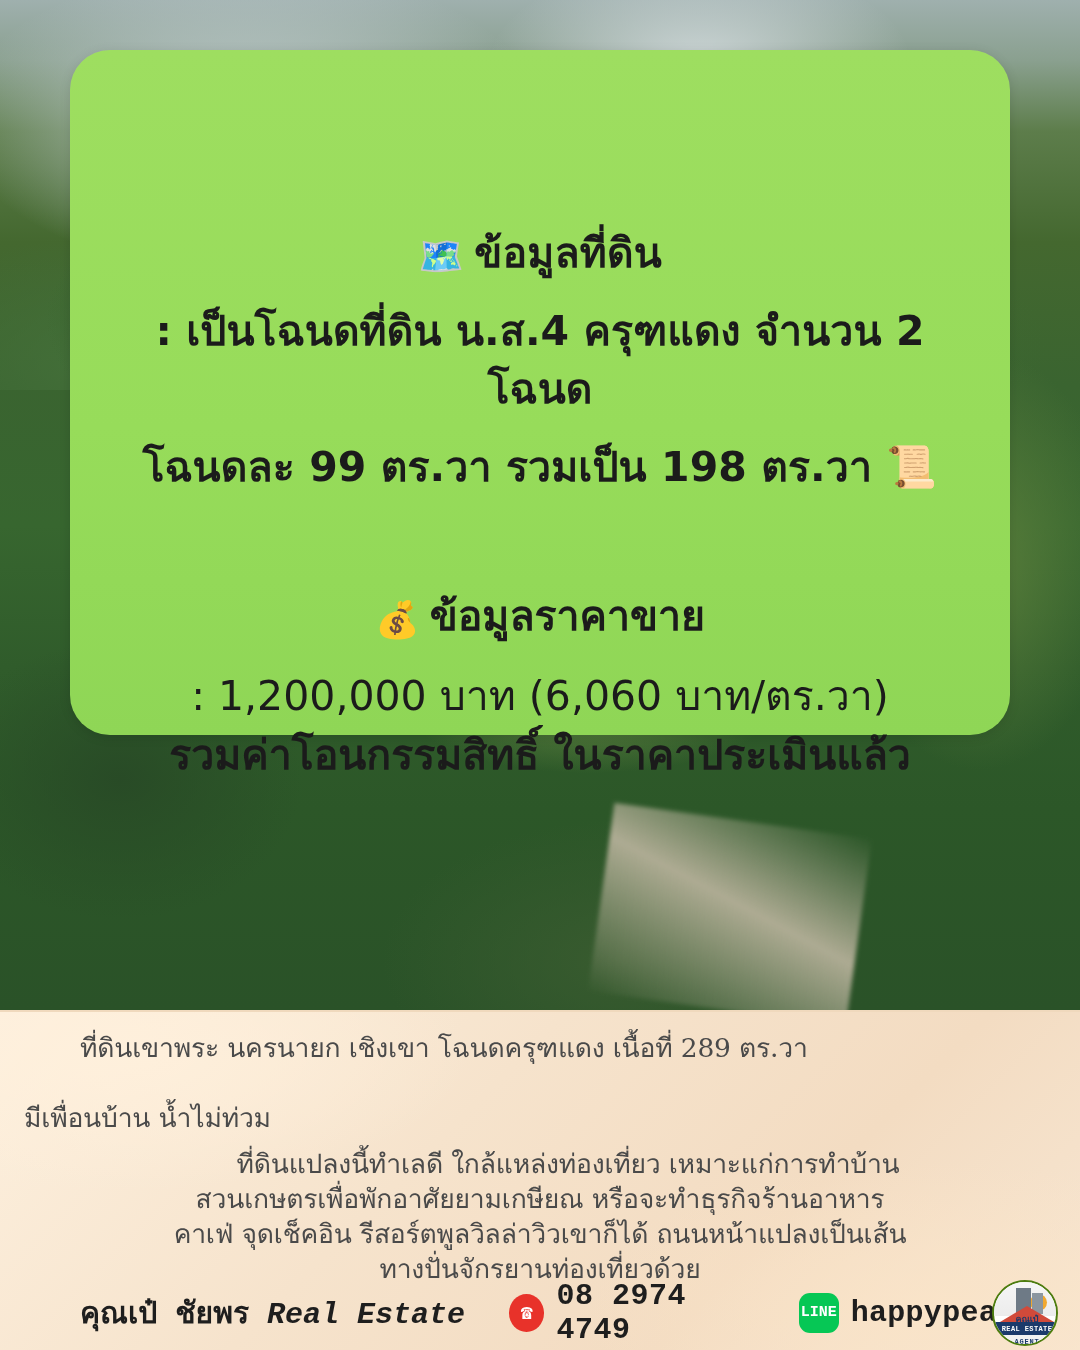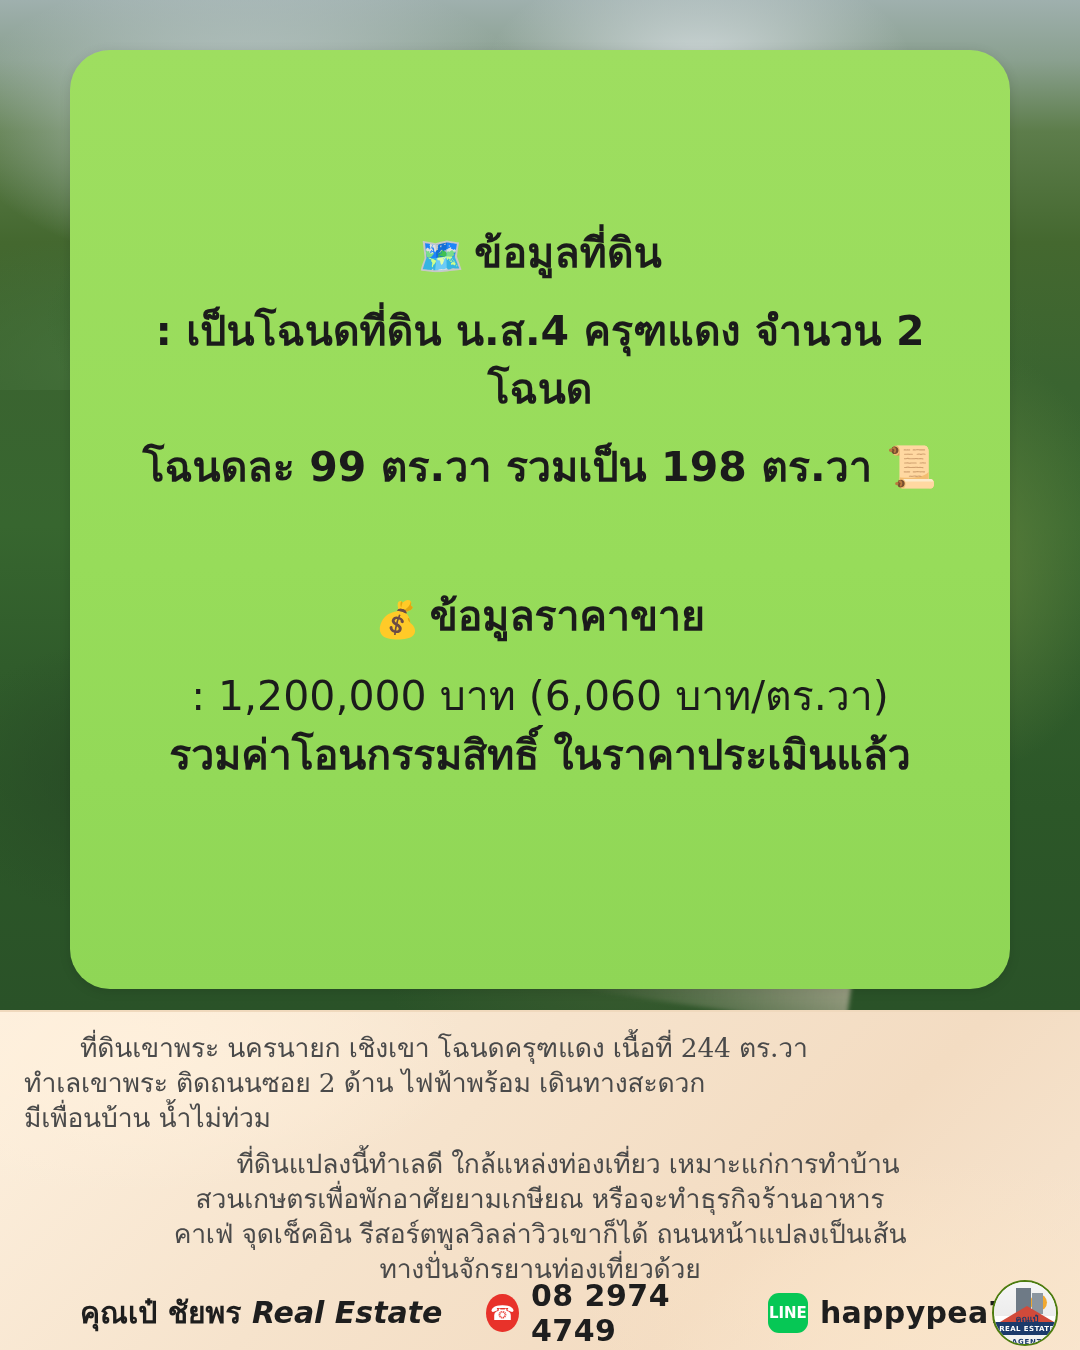--- a/index.html
+++ b/index.html
@@ -64,21 +64,21 @@
     position: absolute;
     left: 330px; top: 620px;
     width: 520px; height: 180px;
     background: radial-gradient(ellipse 260px 90px at 260px 90px, rgba(130,160,80,0.55), rgba(130,160,80,0) 70%);
   }
 
   
   .card {
     position: absolute;
     left: 70px; top: 50px;
-    width: 940px; height: 939px;
+    width: 940px; height: 685px;
     background: linear-gradient(180deg, #9ede60 0%, #97dc5a 55%, #8fd656 100%);
     border-radius: 40px;
     box-shadow: 0 2px 12px rgba(0,0,0,0.12);
     padding: 30px 34px 6px 34px;
     color: #1b1b1b;
   }
   .card .block { text-align: center; }
   .heading {
     font-size: 41px;
     font-weight: 700;
@@ -137,20 +137,21 @@
 
   
   .footer {
     position: absolute;
     left: 0; top: 1275px;
     width: 1080px; height: 75px;
     display: flex;
     align-items: center;
     padding: 0 28px 0 80px;
     gap: 22px;
+    font-family: Liberation Mono, monospace;
   }
   .brand {
     font-size: 30px;
     font-weight: 700;
     color: #1e1e1e;
     white-space: nowrap;
   }
   .brand .en { font-style: italic; }
   .phone-chip {
     display: flex;
@@ -273,22 +274,22 @@
       <span class="emoji">💰</span><span>ข้อมูลราคาขาย</span>
     </div>
     <div class="price-line">:  1,200,000 บาท   (6,060 บาท/ตร.วา)</div>
     <div class="price-line2">รวมค่าโอนกรรมสิทธิ์ ในราคาประเมินแล้ว</div>
   </div>
 
 </div>
 
 <div class="desc">
   <p class="para1">
-    <span class="indent"></span><span>ที่ดินเขาพระ นครนายก เชิงเขา โฉนดครุฑแดง เนื้อที่ 244 ตร.วา</span><br>
-    <span>ทำเลเขาพระ ติดถนนซอย 2 ด้าน ไฟฟ้าพร้อม เดินทางสะดวก</span><br>
+    <span class="indent"></span><span>ที่ดินเขาพระ นครนายก เชิงเขา โฉนดครุฑแดง เนื้อที่ 289 ตร.วา</span><br>
+    <br>
     <span>มีเพื่อนบ้าน น้ำไม่ท่วม</span>
   </p>
   <p class="para2">
     <span class="indent"></span><span>ที่ดินแปลงนี้ทำเลดี ใกล้แหล่งท่องเที่ยว เหมาะแก่การทำบ้าน</span><br>
     <span>สวนเกษตรเพื่อพักอาศัยยามเกษียณ        หรือจะทำธุรกิจร้านอาหาร</span><br>
     <span>คาเฟ่ จุดเช็คอิน รีสอร์ตพูลวิลล่าวิวเขาก็ได้ ถนนหน้าแปลงเป็นเส้น</span><br>
     <span>ทางปั่นจักรยานท่องเที่ยวด้วย</span>
   </p>
 </div>
 

